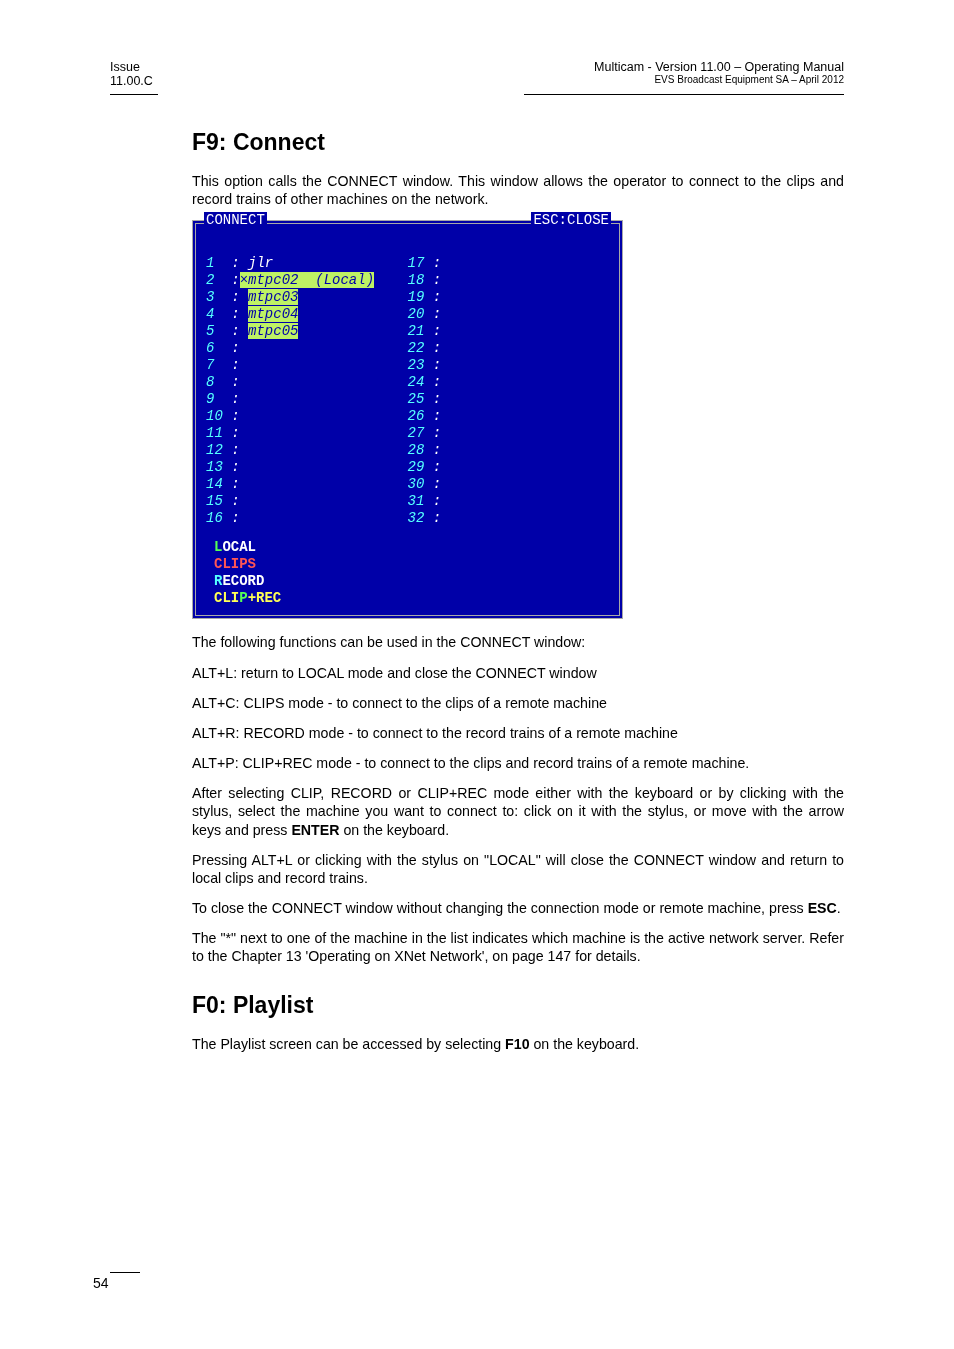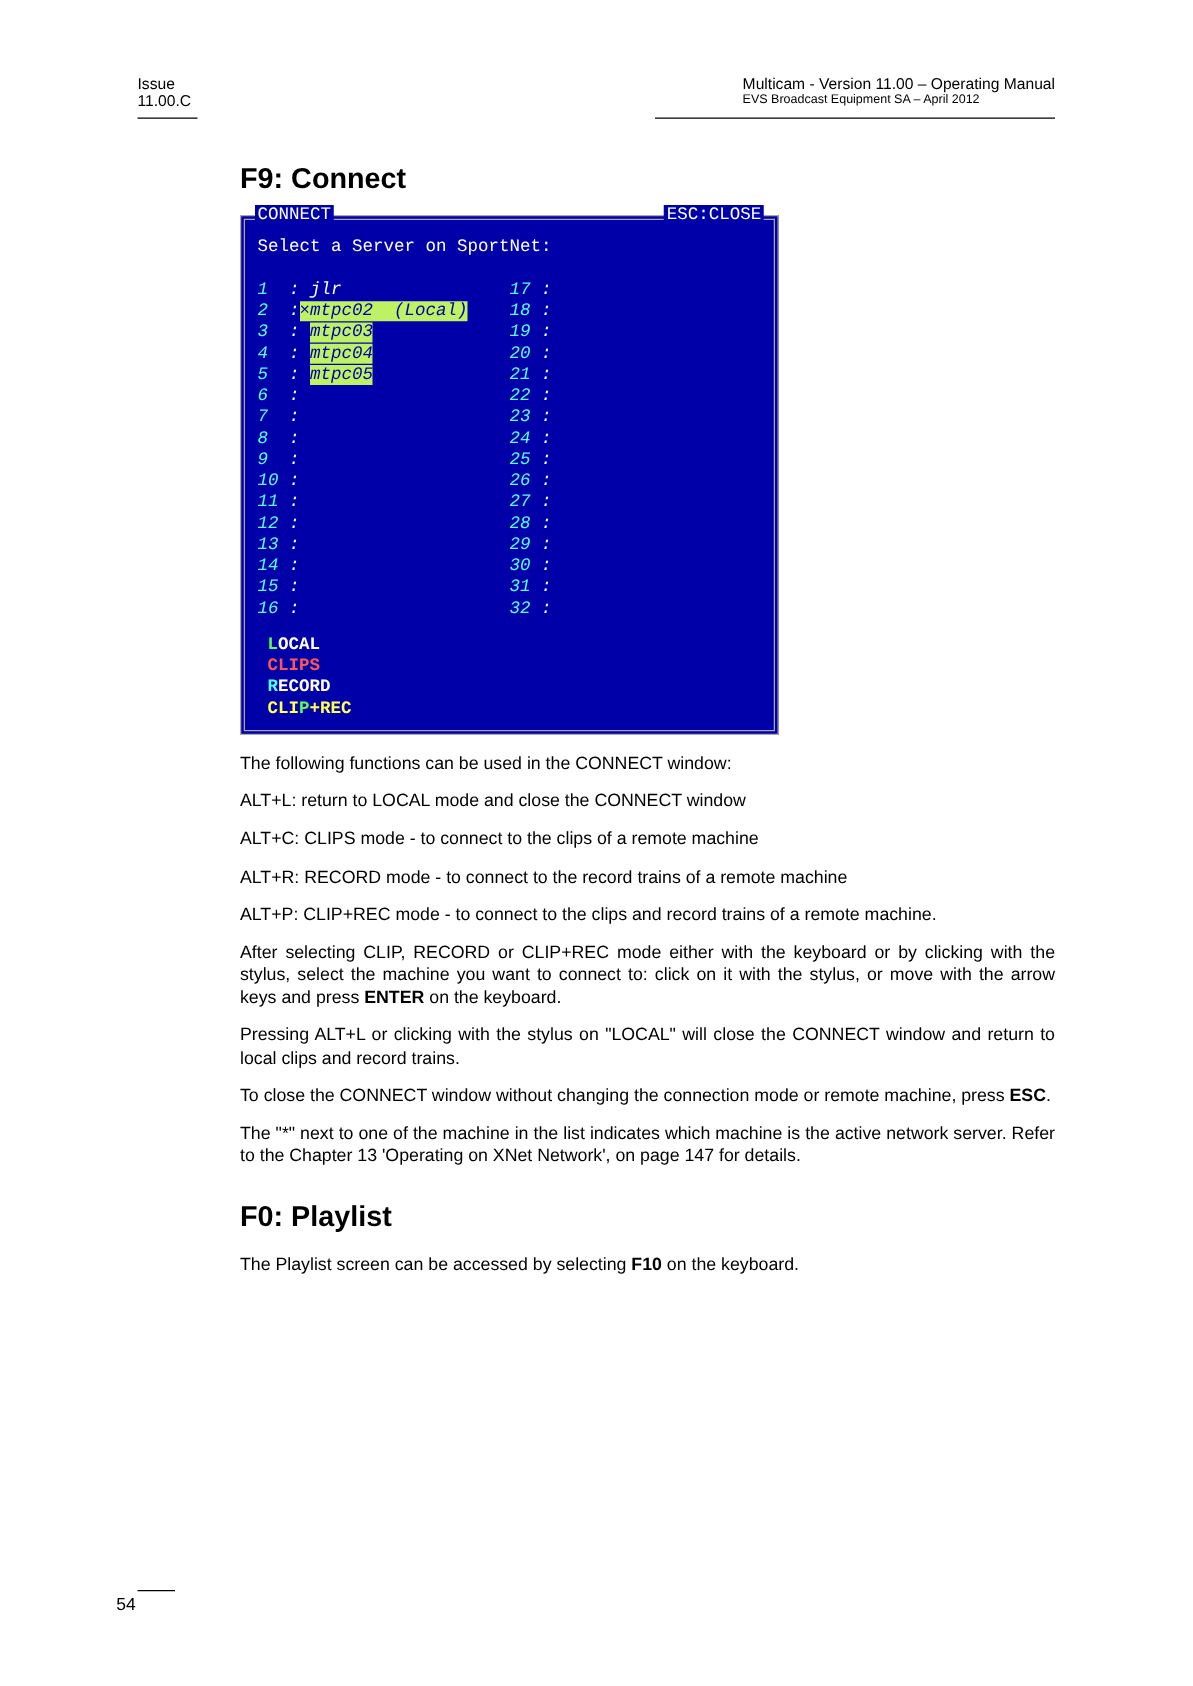--- a/index.html
+++ b/index.html
@@ -1,20 +1,20 @@
 <!DOCTYPE html>
 <html><head>
 <meta charset="utf-8">
 <style>
   * { box-sizing: border-box; margin: 0; padding: 0; }
   html, body { width: 954px; height: 1349px; background: #fff; font-family: Arial, Helvetica, sans-serif; color: #000; }
   .page { position: relative; width: 954px; height: 1349px; padding: 60px 110px 60px 110px; }
   .header { display: flex; justify-content: space-between; align-items: flex-start; font-size: 12.5px; margin-bottom: 4px; }
   .header-left { text-align: left; }
-  .header-right { text-align: left; }
+  .header-right { text-align: right; }
   .header-right .sub { font-size: 10px; }
   .header-left-rule { width: 48px; border-top: 1px solid #000; margin-top: 2px; }
   .header-right-rule { width: 320px; border-top: 1px solid #000; margin-top: 2px; float: right; }
   .clearfix::after { content: ""; display: table; clear: both; }
 
   .content { margin-left: 82px; margin-top: 34px; }
   h2.section { font-family: Arial, sans-serif; font-size: 23px; font-weight: bold; margin-bottom: 16px; }
   p.body { font-size: 14.2px; line-height: 1.28; margin-bottom: 12px; text-align: justify; }
   p.body strong { font-weight: bold; }
 
@@ -69,28 +69,28 @@
       <div class="sub">EVS Broadcast Equipment SA – April 2012</div>
     </div>
   </div>
   <div class="clearfix">
     <div class="header-left-rule" style="float:left"></div>
     <div class="header-right-rule"></div>
   </div>
 
   <div class="content">
     <h2 class="section">F9: Connect</h2>
+    <p class="body">This option calls the CONNECT window. This window allows the operator to connect to the clips and record trains of other machines on the network.</p>
 
     <div class="terminal">
       <div class="term-titlebar">
         <span class="t-white">CONNECT</span>
         <span class="t-white">ESC:CLOSE</span>
       </div>
       <div class="term-inner">
-        <div class="term-row t-white">Select a Server on SportNet:</div>
         <div class="term-row">&nbsp;</div>
         <div class="term-cols">
           <div class="term-col" id="term-left">
               <div class="term-row"><span class="t-cyan">1 </span><span class="t-white"> : </span><span class="t-white">jlr</span></div>
               <div class="term-row"><span class="t-cyan">2 </span><span class="t-white"> :</span><span class="hl-grey">×mtpc02  (Local)</span></div>
               <div class="term-row"><span class="t-cyan">3 </span><span class="t-white"> : </span><span class="hl-grey">mtpc03</span></div>
               <div class="term-row"><span class="t-cyan">4 </span><span class="t-white"> : </span><span class="hl-grey">mtpc04</span></div>
               <div class="term-row"><span class="t-cyan">5 </span><span class="t-white"> : </span><span class="hl-grey">mtpc05</span></div>
               <div class="term-row"><span class="t-cyan">6 </span><span class="t-white"> :</span><span class="t-white"></span></div>
               <div class="term-row"><span class="t-cyan">7 </span><span class="t-white"> :</span><span class="t-white"></span></div>

